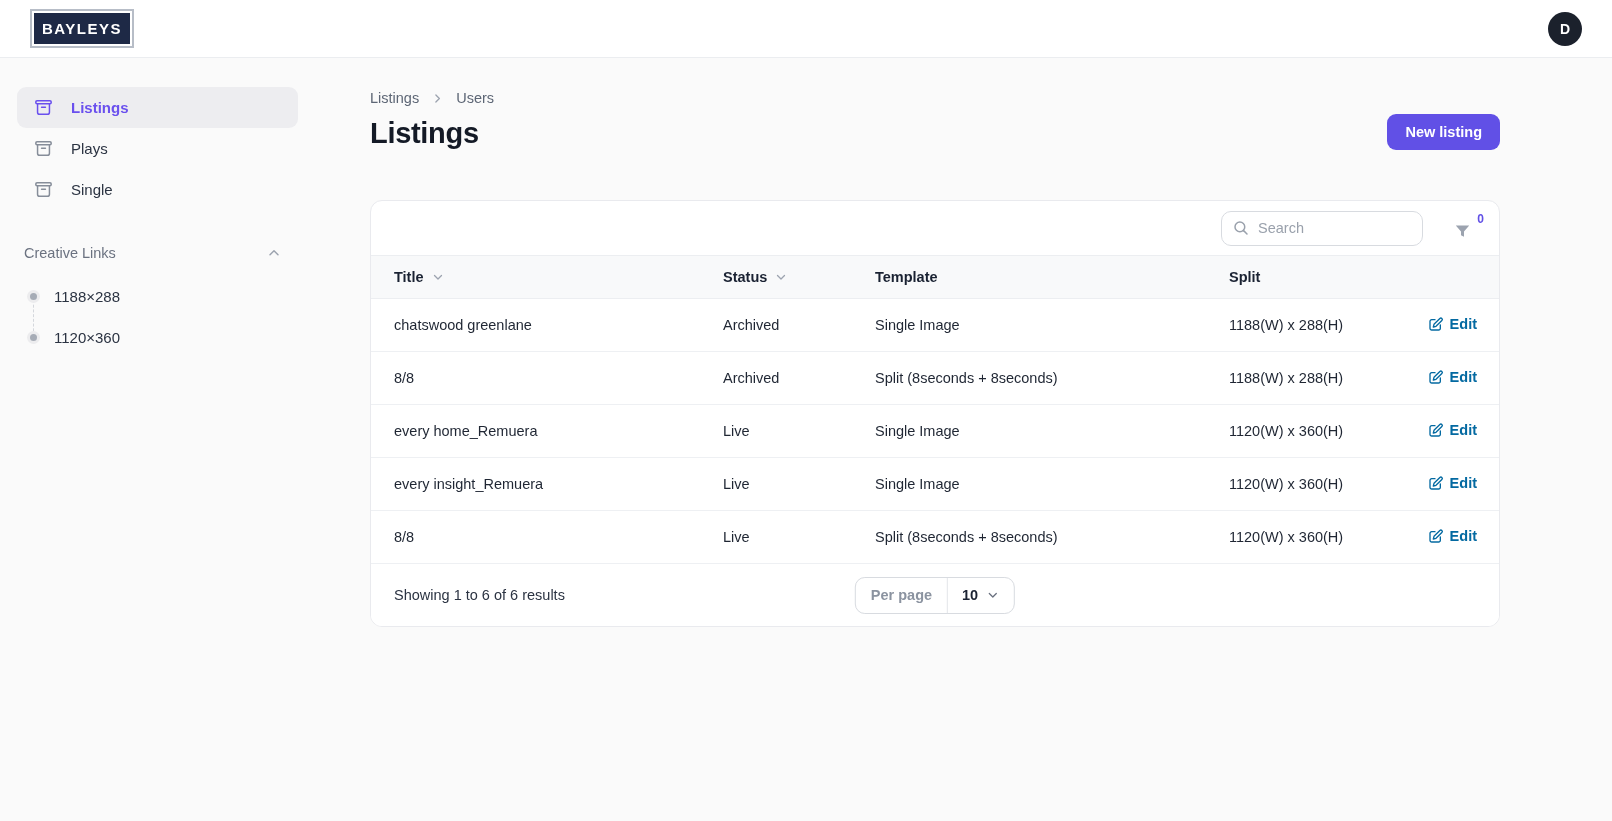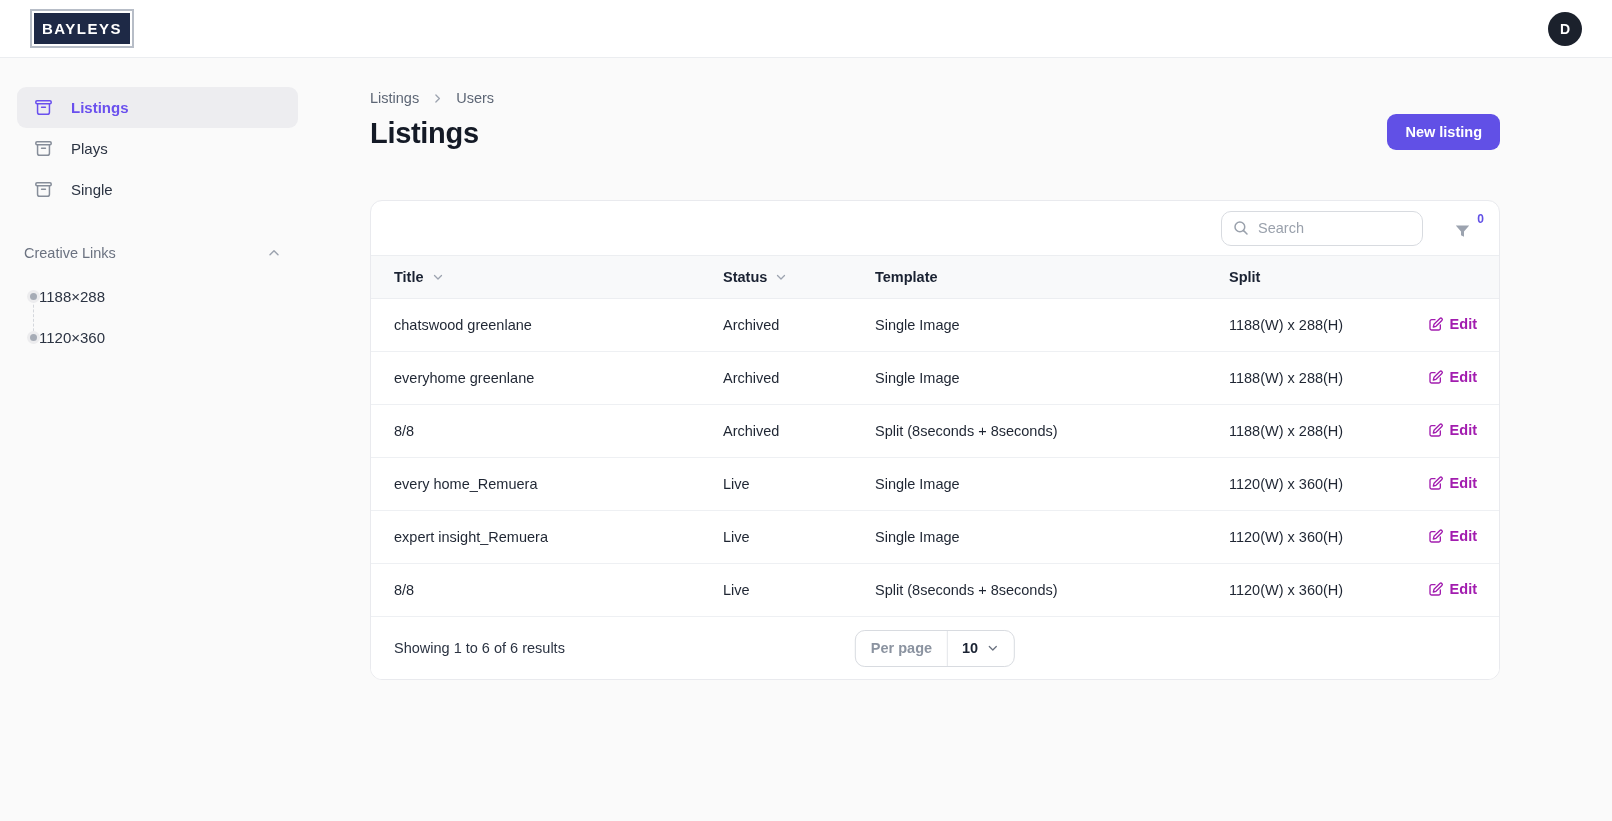--- a/index.html
+++ b/index.html
@@ -44,21 +44,21 @@
   .side-section {
     margin-top:24px; display:flex; align-items:center; justify-content:space-between;
     padding:0 16px 0 7px; height:38px; color:#6b7280; font-size:14.5px; cursor:pointer;
   }
   .creative-list { position:relative; margin-top:4px; }
   .creative-list::before {
     content:""; position:absolute; left:16px; top:24px; bottom:22px;
     border-left:1px dashed #d4d7dc;
   }
   .creative-item {
-    display:flex; align-items:center; gap:2px; height:41px; padding-left:13px;
+    display:flex; align-items:center; gap:17px; height:41px; padding-left:13px;
     font-size:15px; color:#2b3342; cursor:pointer; position:relative;
   }
   .creative-dot {
     width:7px; height:7px; border-radius:50%; background:#a6acb6;
     box-shadow:0 0 0 3px #ececee; position:relative; z-index:1;
   }
   
   .main { flex:1; padding:32px 114px 0 55px; }
   .breadcrumb { display:flex; align-items:center; gap:12px; font-size:14.5px; color:#5d6675; }
   .crumb { cursor:pointer; }
@@ -105,21 +105,21 @@
     padding-left:23px;
   }
   thead th .th-inner { display:flex; align-items:center; gap:7px; }
   .sort-chevron { width:14px; height:14px; color:#9ca3af; }
   tbody td {
     height:53px; font-size:14.5px; color:#1f2633; padding-left:23px;
     border-bottom:1px solid #eef0f3; background:#ffffff;
   }
   td.action-cell { text-align:right; padding-right:22px; padding-left:0; }
   .edit-link {
-    color:#a21caf; font-weight:bold; font-size:14.5px; cursor:pointer;
+    color:#0369a1; font-weight:bold; font-size:14.5px; cursor:pointer;
     display:inline-flex; align-items:center; gap:6px;
   }
   .edit-icon { width:16px; height:16px; }
   
   .card-footer {
     position:relative; height:62px; display:flex; align-items:center;
     padding:0 23px; background:#ffffff;
   }
   .results-summary { font-size:14.5px; color:#2b3342; }
   .per-page {
@@ -302,32 +302,20 @@
             <td>Single Image</td>
             <td>1188(W) x 288(H)</td>
             <td class="action-cell"><span class="edit-link">
                   <svg class="edit-icon">
                     <use href="#i-pencil-square"></use>
                   </svg>
                   <span>Edit</span>
                 </span></td>
           </tr>
           <tr>
-            <td>everyhome greenlane</td>
-            <td>Archived</td>
-            <td>Single Image</td>
-            <td>1188(W) x 288(H)</td>
-            <td class="action-cell"><span class="edit-link">
-                  <svg class="edit-icon">
-                    <use href="#i-pencil-square"></use>
-                  </svg>
-                  <span>Edit</span>
-                </span></td>
-          </tr>
-          <tr>
             <td>8/8</td>
             <td>Archived</td>
             <td>Split (8seconds + 8seconds)</td>
             <td>1188(W) x 288(H)</td>
             <td class="action-cell"><span class="edit-link">
                   <svg class="edit-icon">
                     <use href="#i-pencil-square"></use>
                   </svg>
                   <span>Edit</span>
                 </span></td>
@@ -338,21 +326,21 @@
             <td>Single Image</td>
             <td>1120(W) x 360(H)</td>
             <td class="action-cell"><span class="edit-link">
                   <svg class="edit-icon">
                     <use href="#i-pencil-square"></use>
                   </svg>
                   <span>Edit</span>
                 </span></td>
           </tr>
           <tr>
-            <td>expert insight_Remuera</td>
+            <td>every insight_Remuera</td>
             <td>Live</td>
             <td>Single Image</td>
             <td>1120(W) x 360(H)</td>
             <td class="action-cell"><span class="edit-link">
                   <svg class="edit-icon">
                     <use href="#i-pencil-square"></use>
                   </svg>
                   <span>Edit</span>
                 </span></td>
           </tr>

